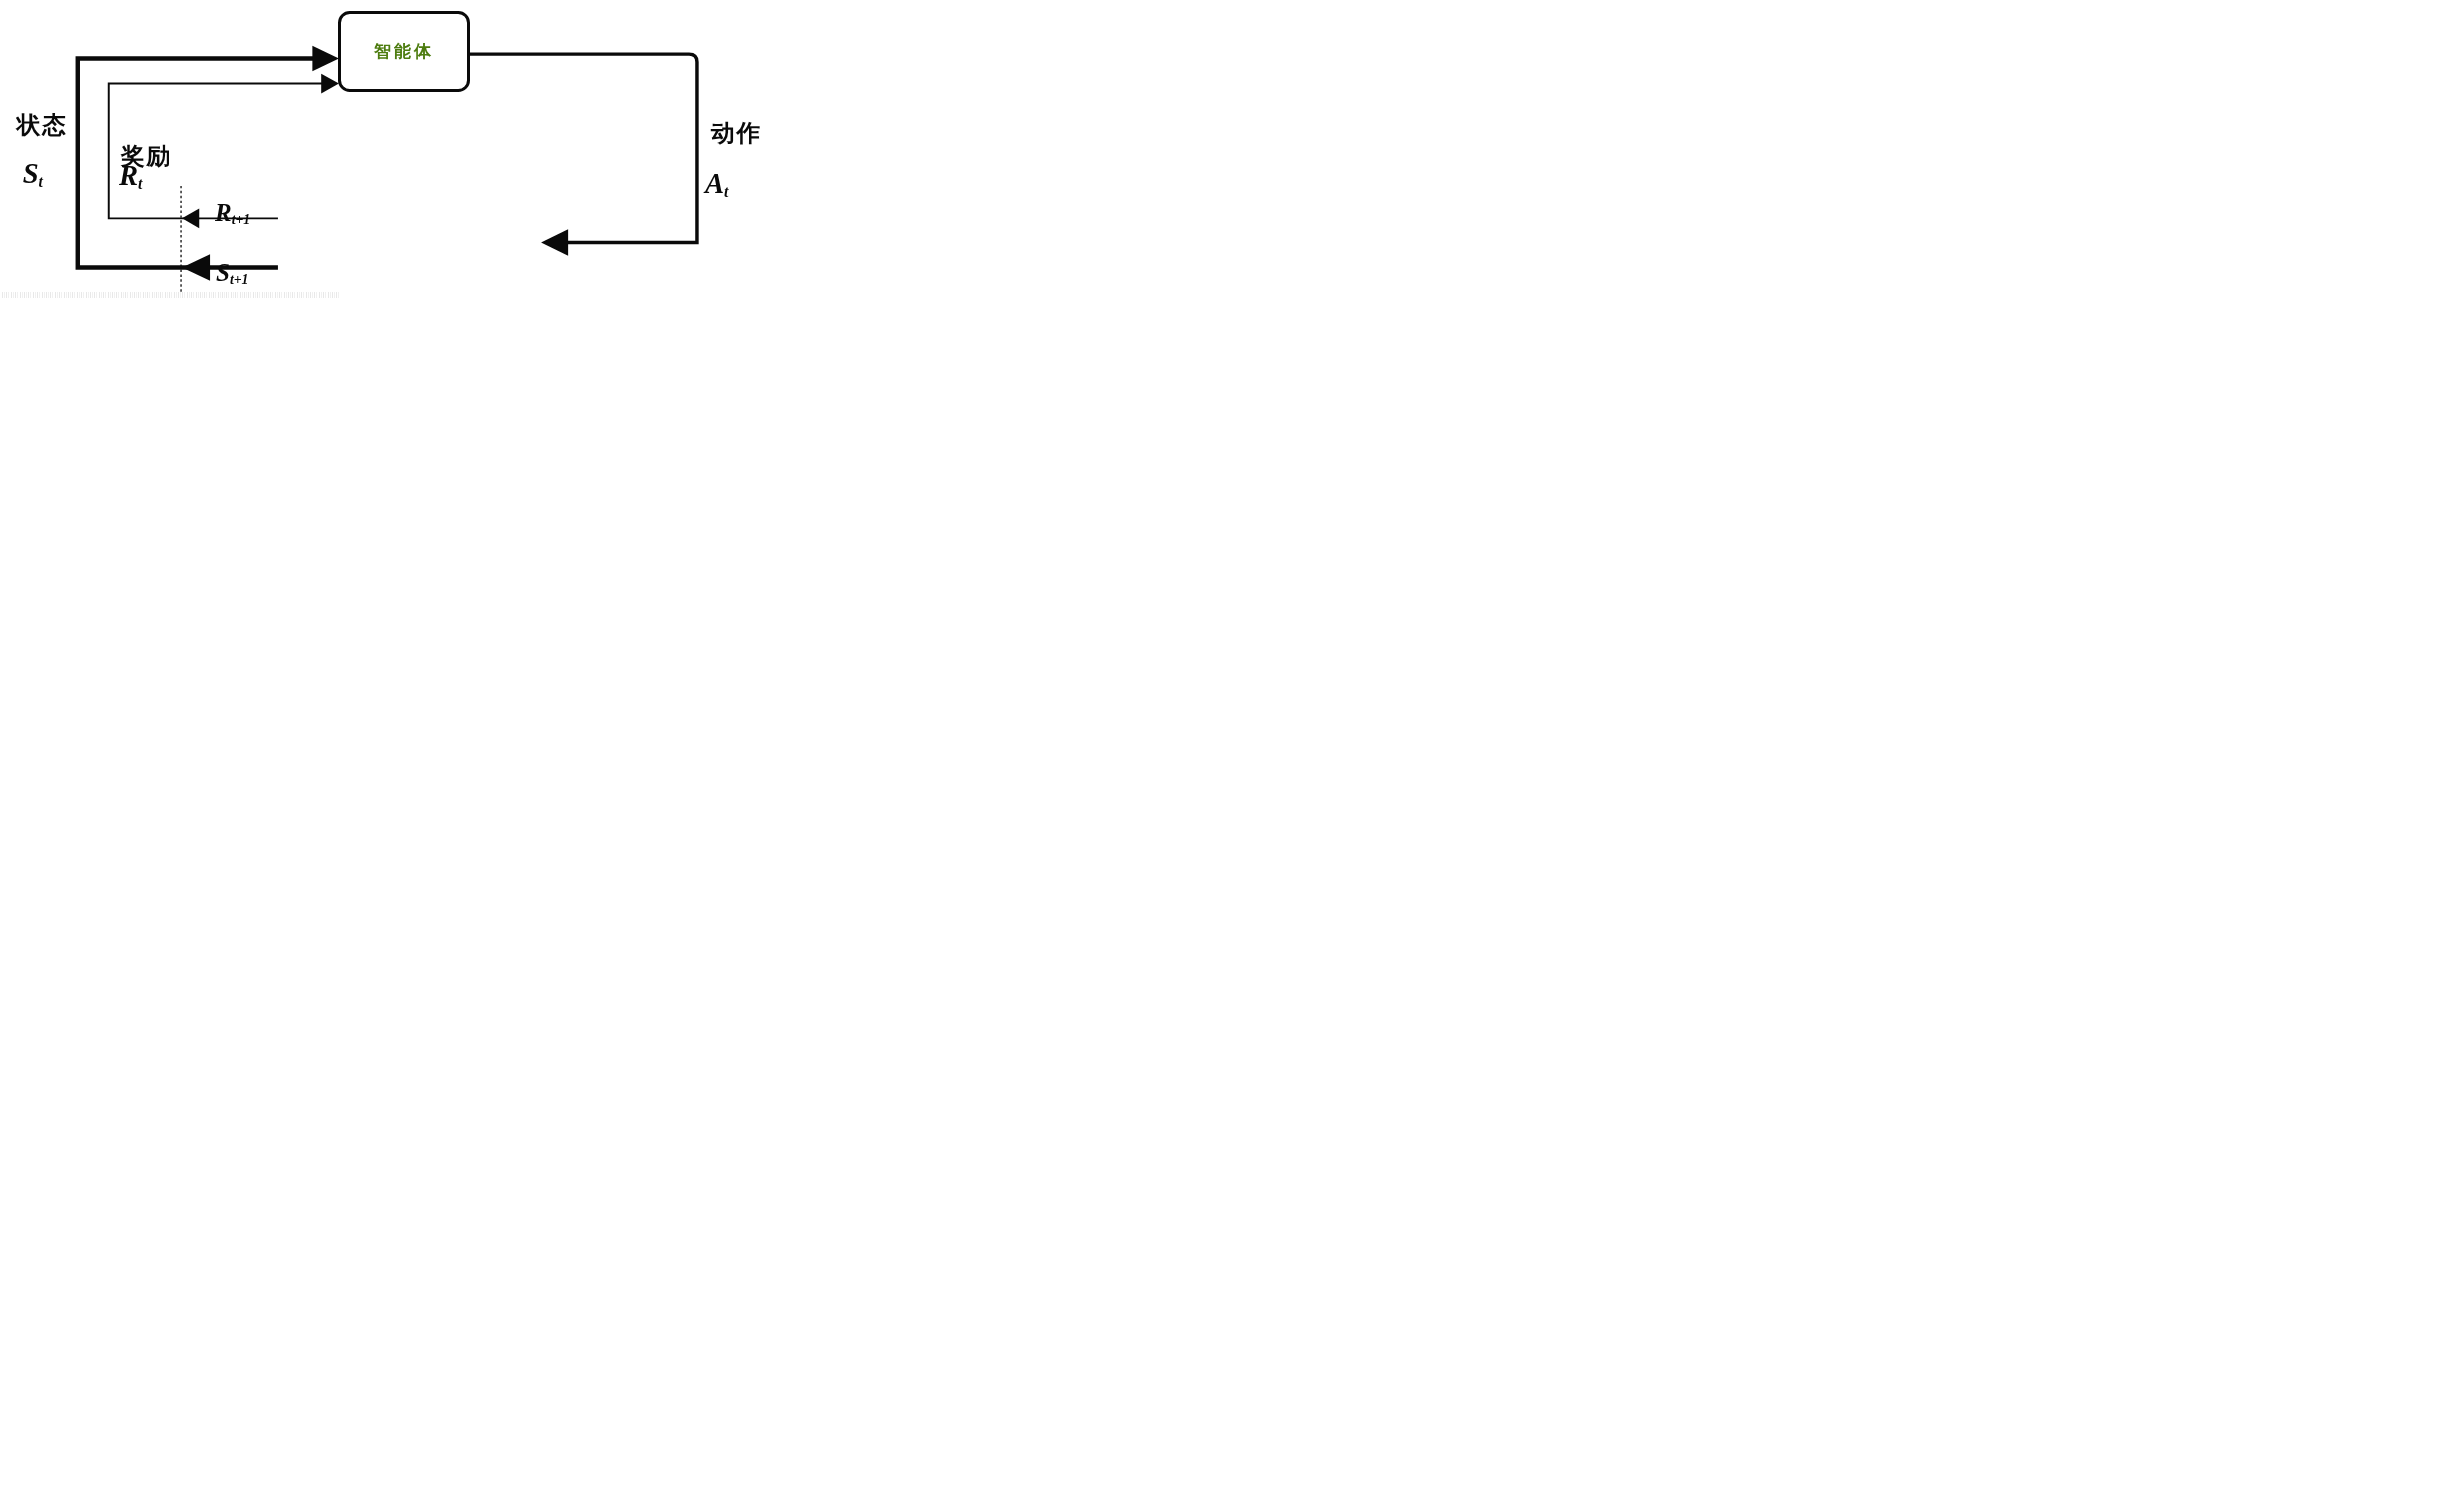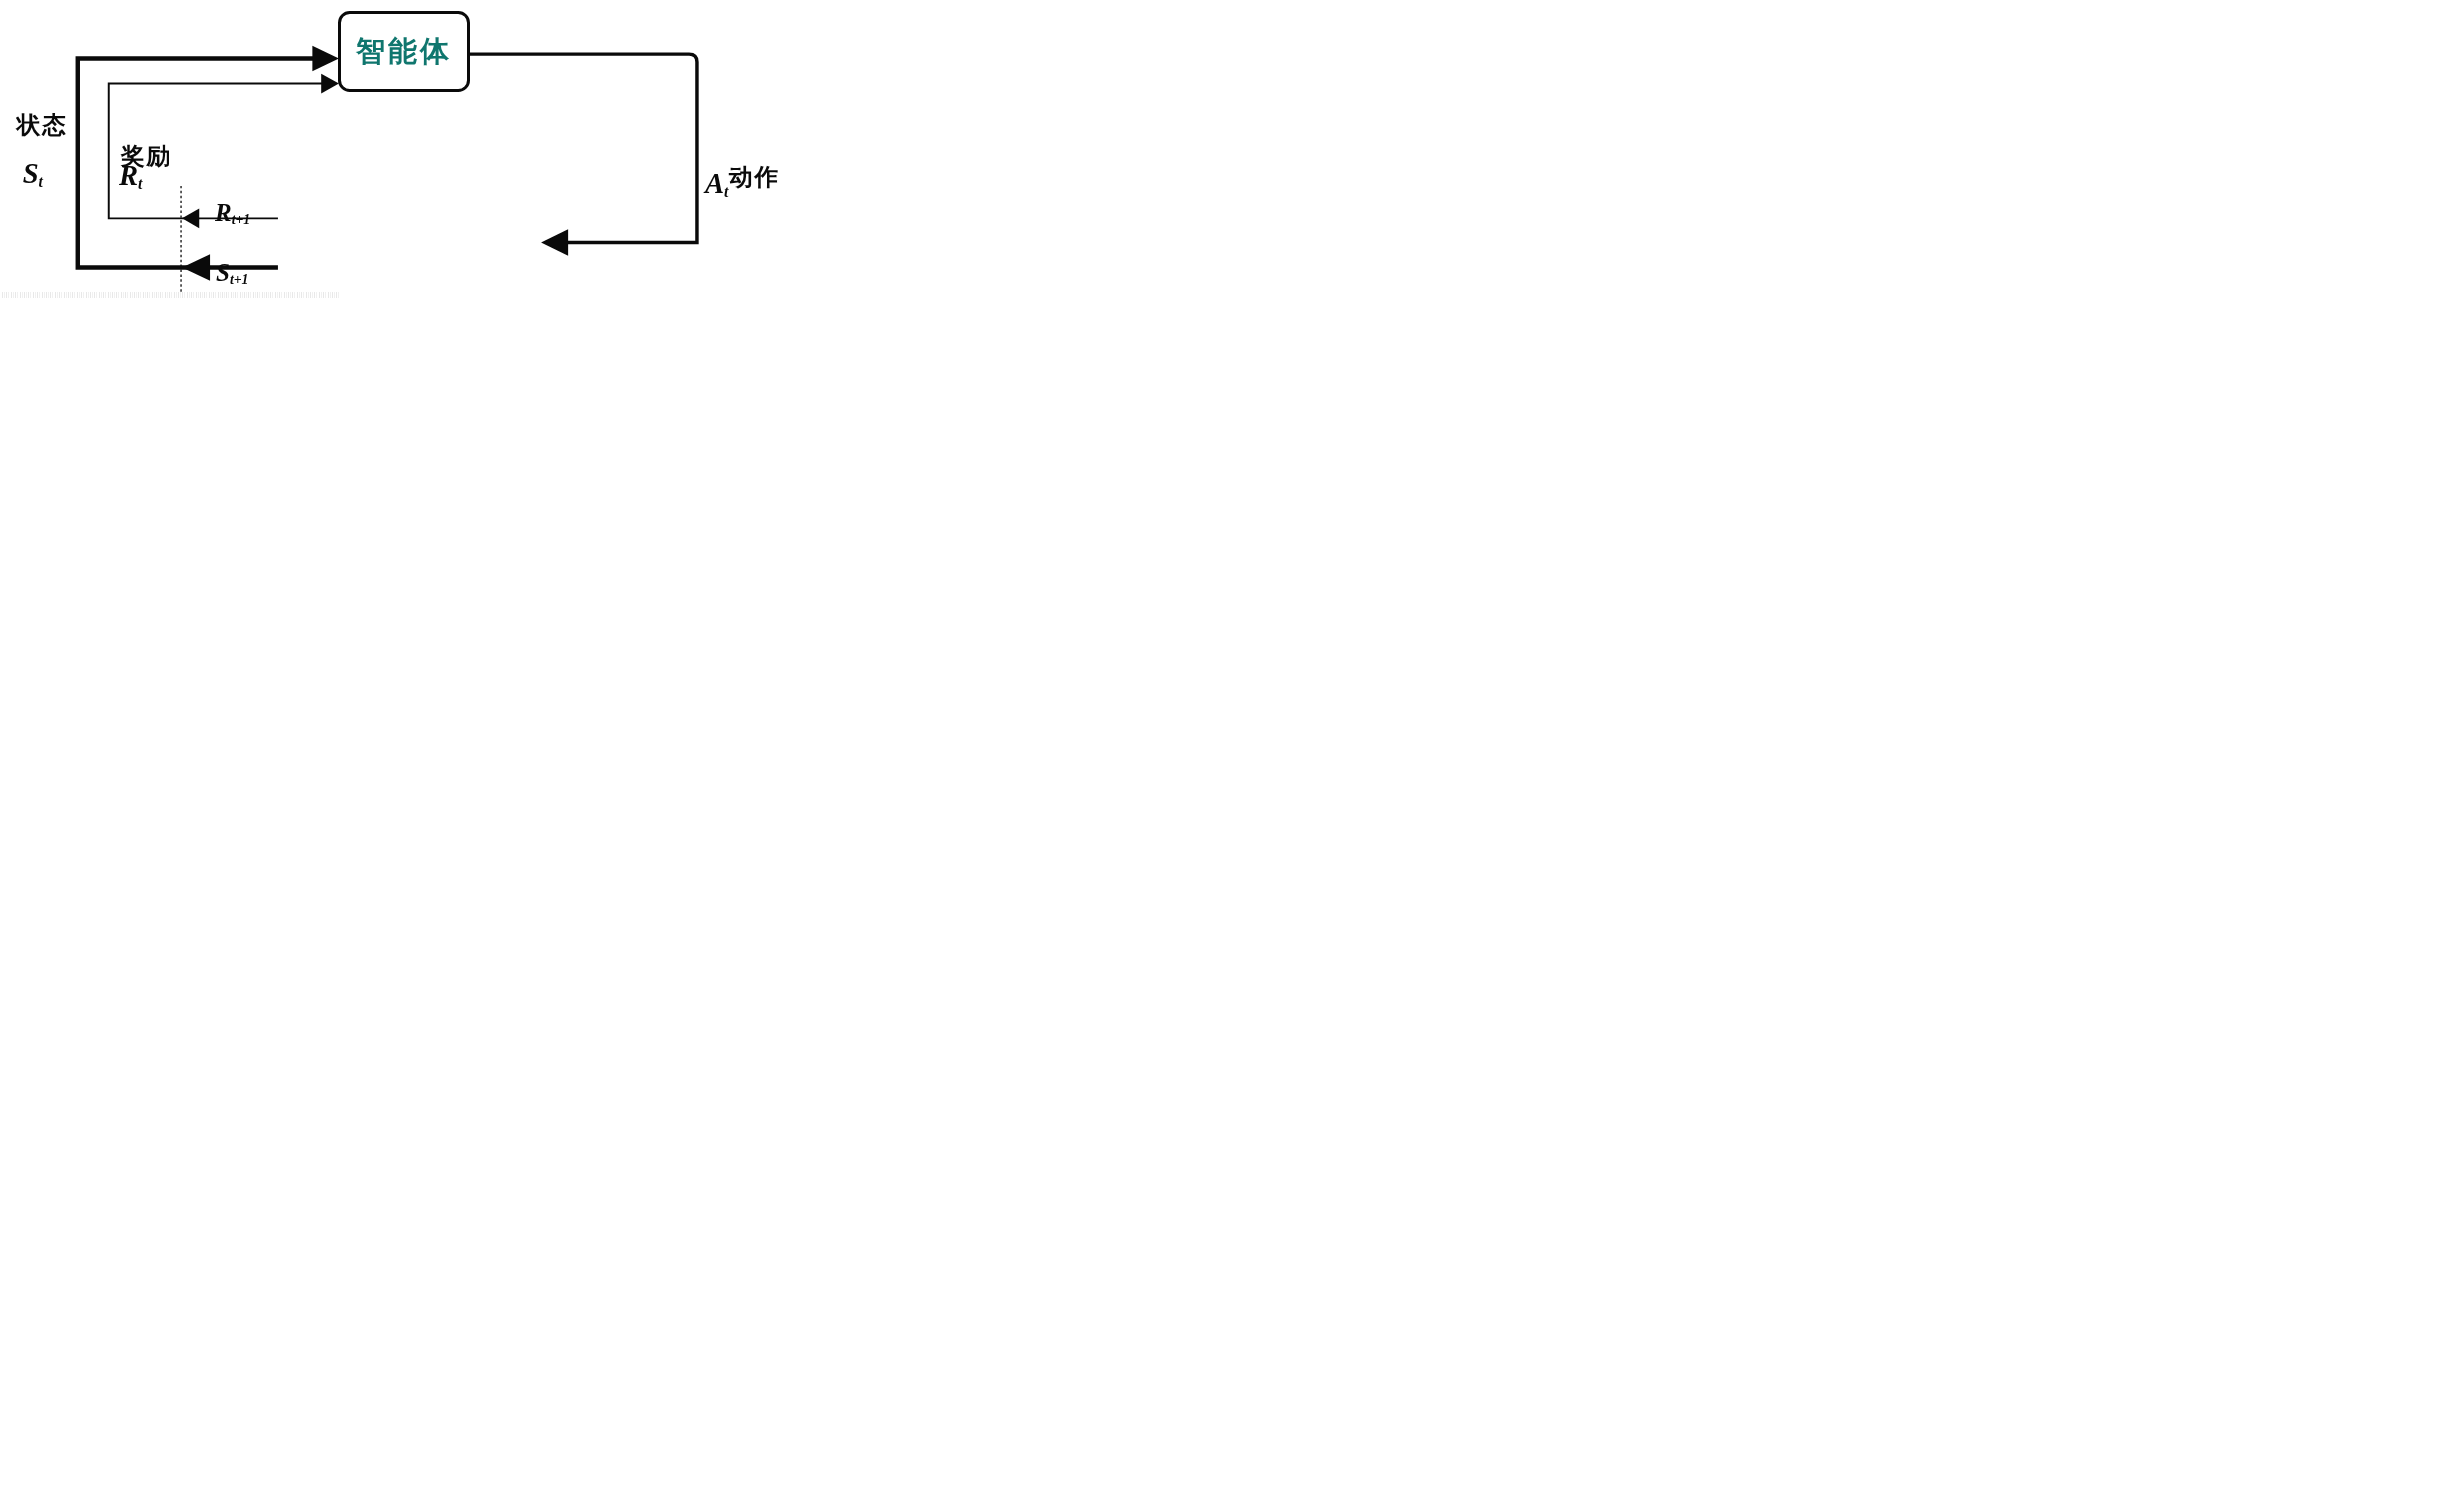--- a/index.html
+++ b/index.html
@@ -32,23 +32,23 @@
     border-width: 3.4px;
     border-radius: 11.8px;
   }
   .env-box {
     left: 277px; top: 187px;
     width: 257px; height: 86px;
     border-width: 3px;
     border-radius: 14.8px;
   }
   .box-label {
-    font-size: 29px;
+    font-size: 17px;
     font-weight: 700;
-    color: #0f766e;
+    color: #4d7c0f;
     letter-spacing: 3px;
     white-space: nowrap;
   }
   .cn-label {
     position: absolute;
     font-size: 23.6px;
     font-weight: 700;
     color: #0a0a0a;
     letter-spacing: 2px;
     white-space: nowrap;
@@ -112,21 +112,21 @@
     <span class="box-label">智能体</span>
   </div>
 
 
   <div class="cn-label" style="left:16.7px; top:109px;">状态</div>
   <div class="math-label" style="left:22.7px; top:144px;"><span>S</span><sub>t</sub></div>
 
   <div class="cn-label" style="left:121px; top:111px;margin-top:29px;">奖励</div>
   <div class="math-label" style="left:119px; top:146px;"><span>R</span><sub>t</sub></div>
 
-  <div class="cn-label" style="left:729px; top:117px;margin-top:44px;">动作</div>
+  <div class="cn-label" style="left:711px; top:117px;">动作</div>
   <div class="math-label" style="left:705px; top:154px;"><span>A</span><sub>t</sub></div>
 
   <div class="math-label math-small" style="left:215px; top:184px;"><span>R</span><sub>t+1</sub></div>
   <div class="math-label math-small" style="left:216px; top:244px;"><span>S</span><sub>t+1</sub></div>
 
   <div class="footer-artifact"></div>
 
 </div>
 
 

